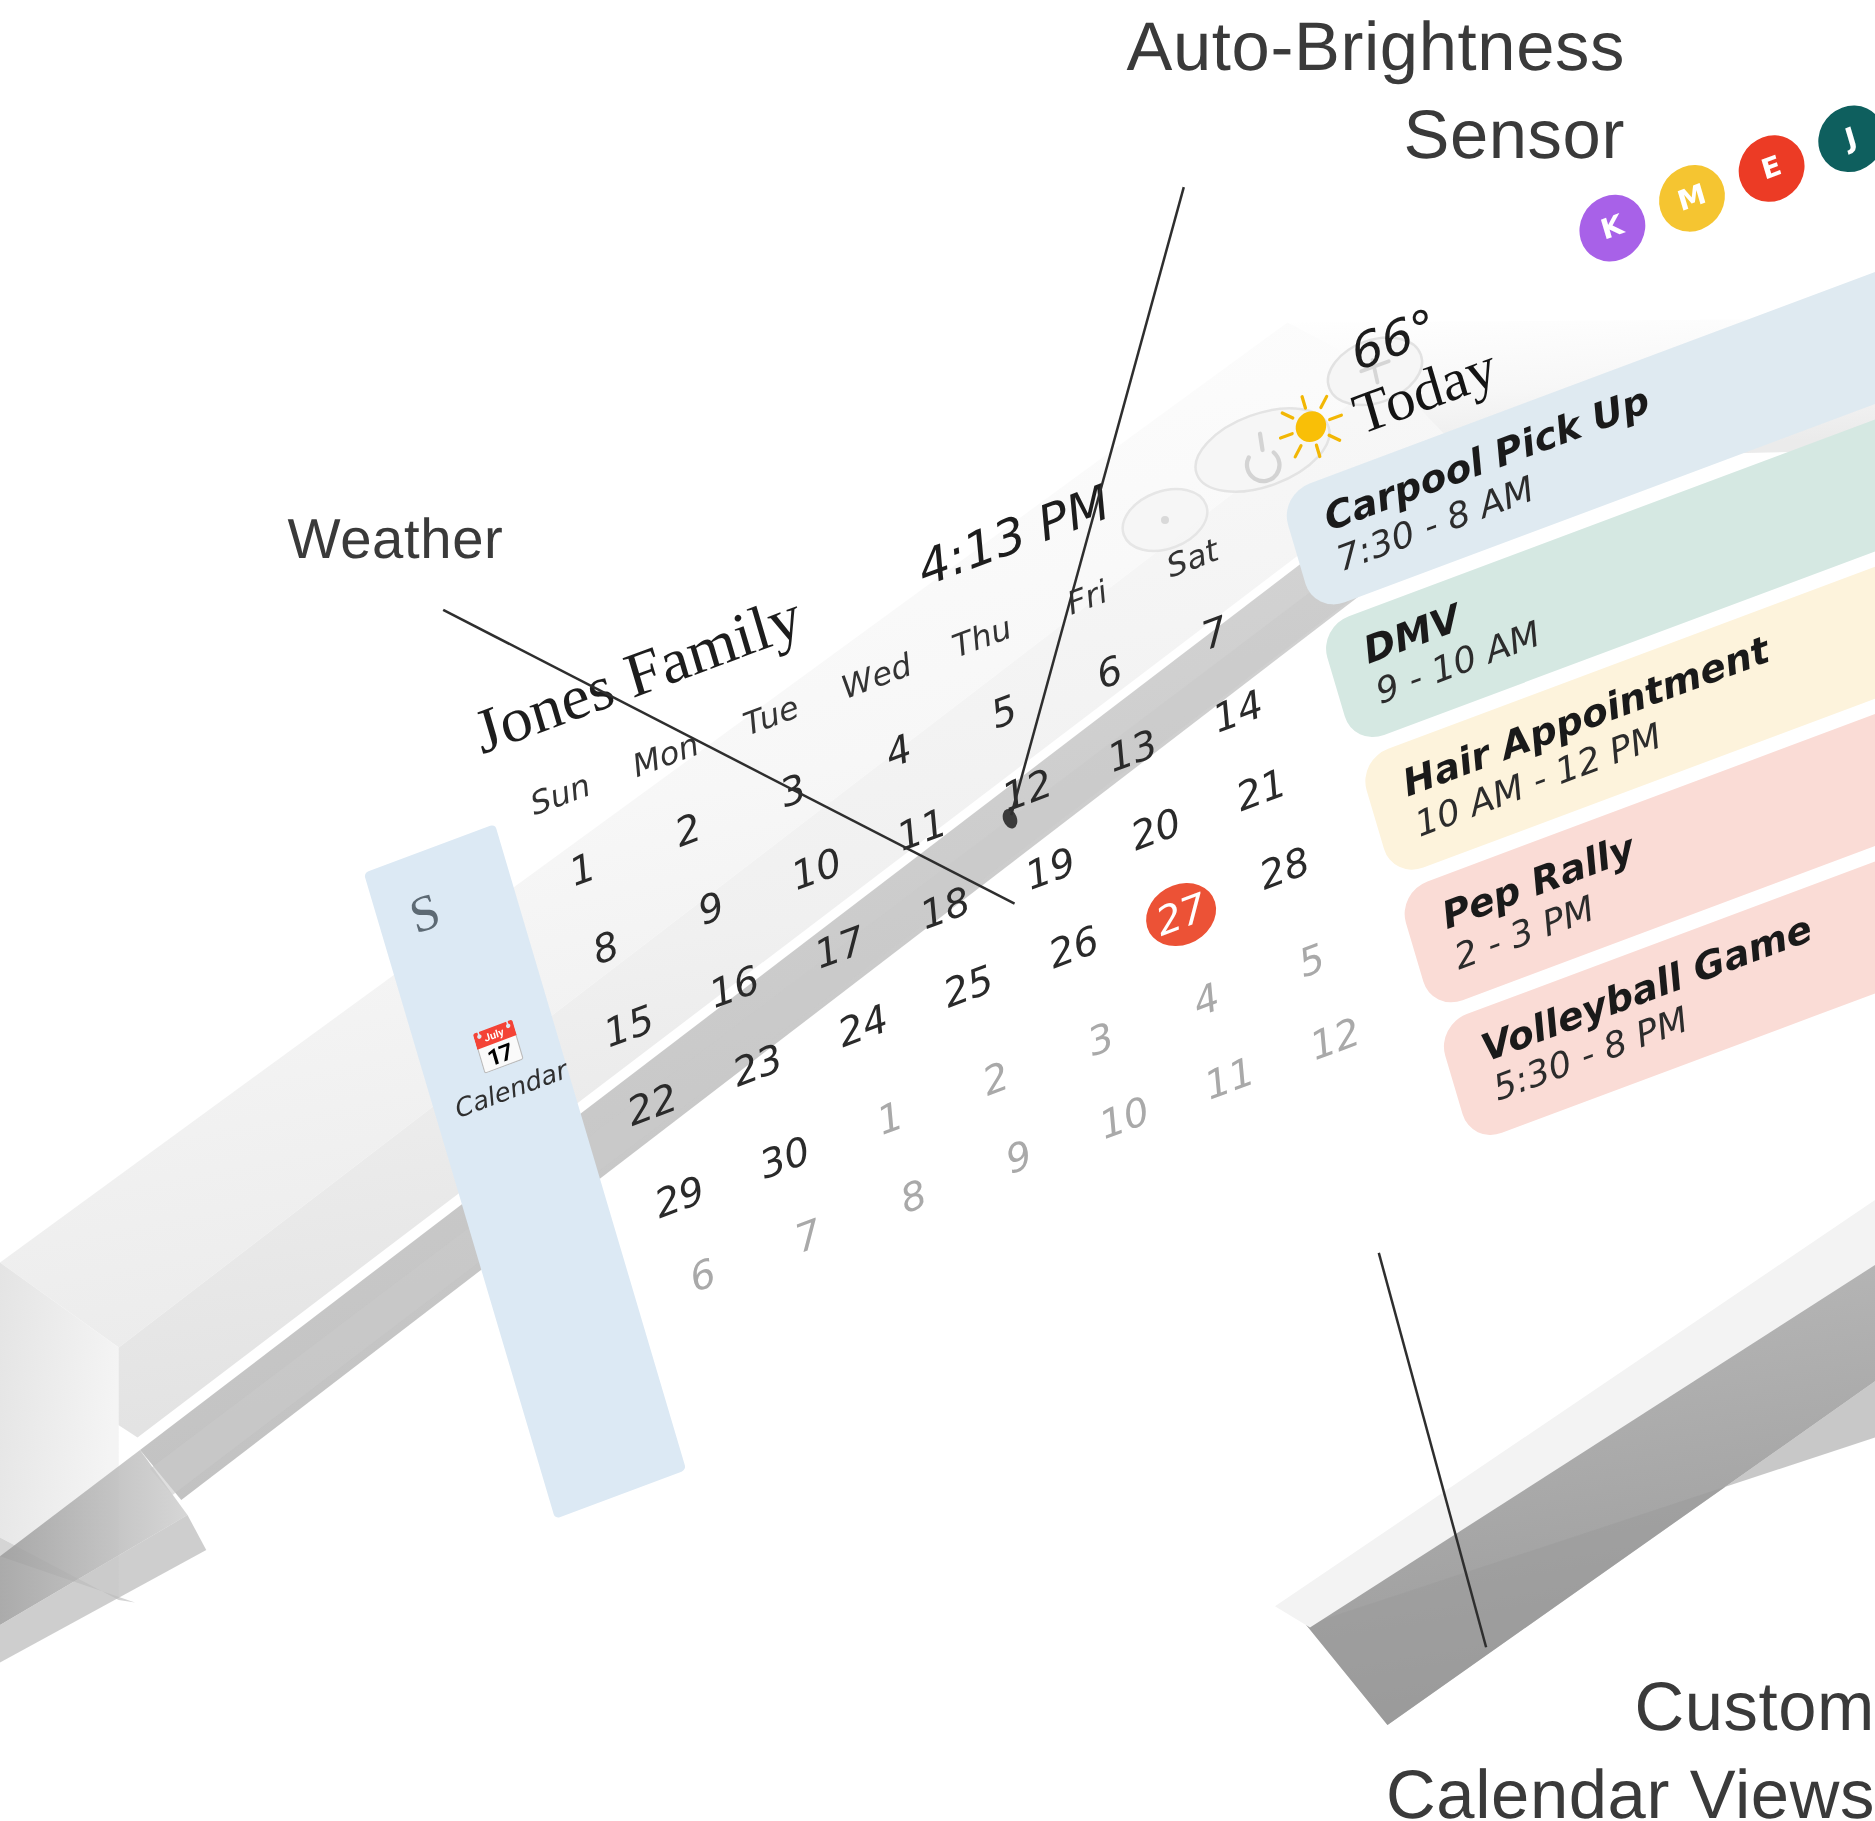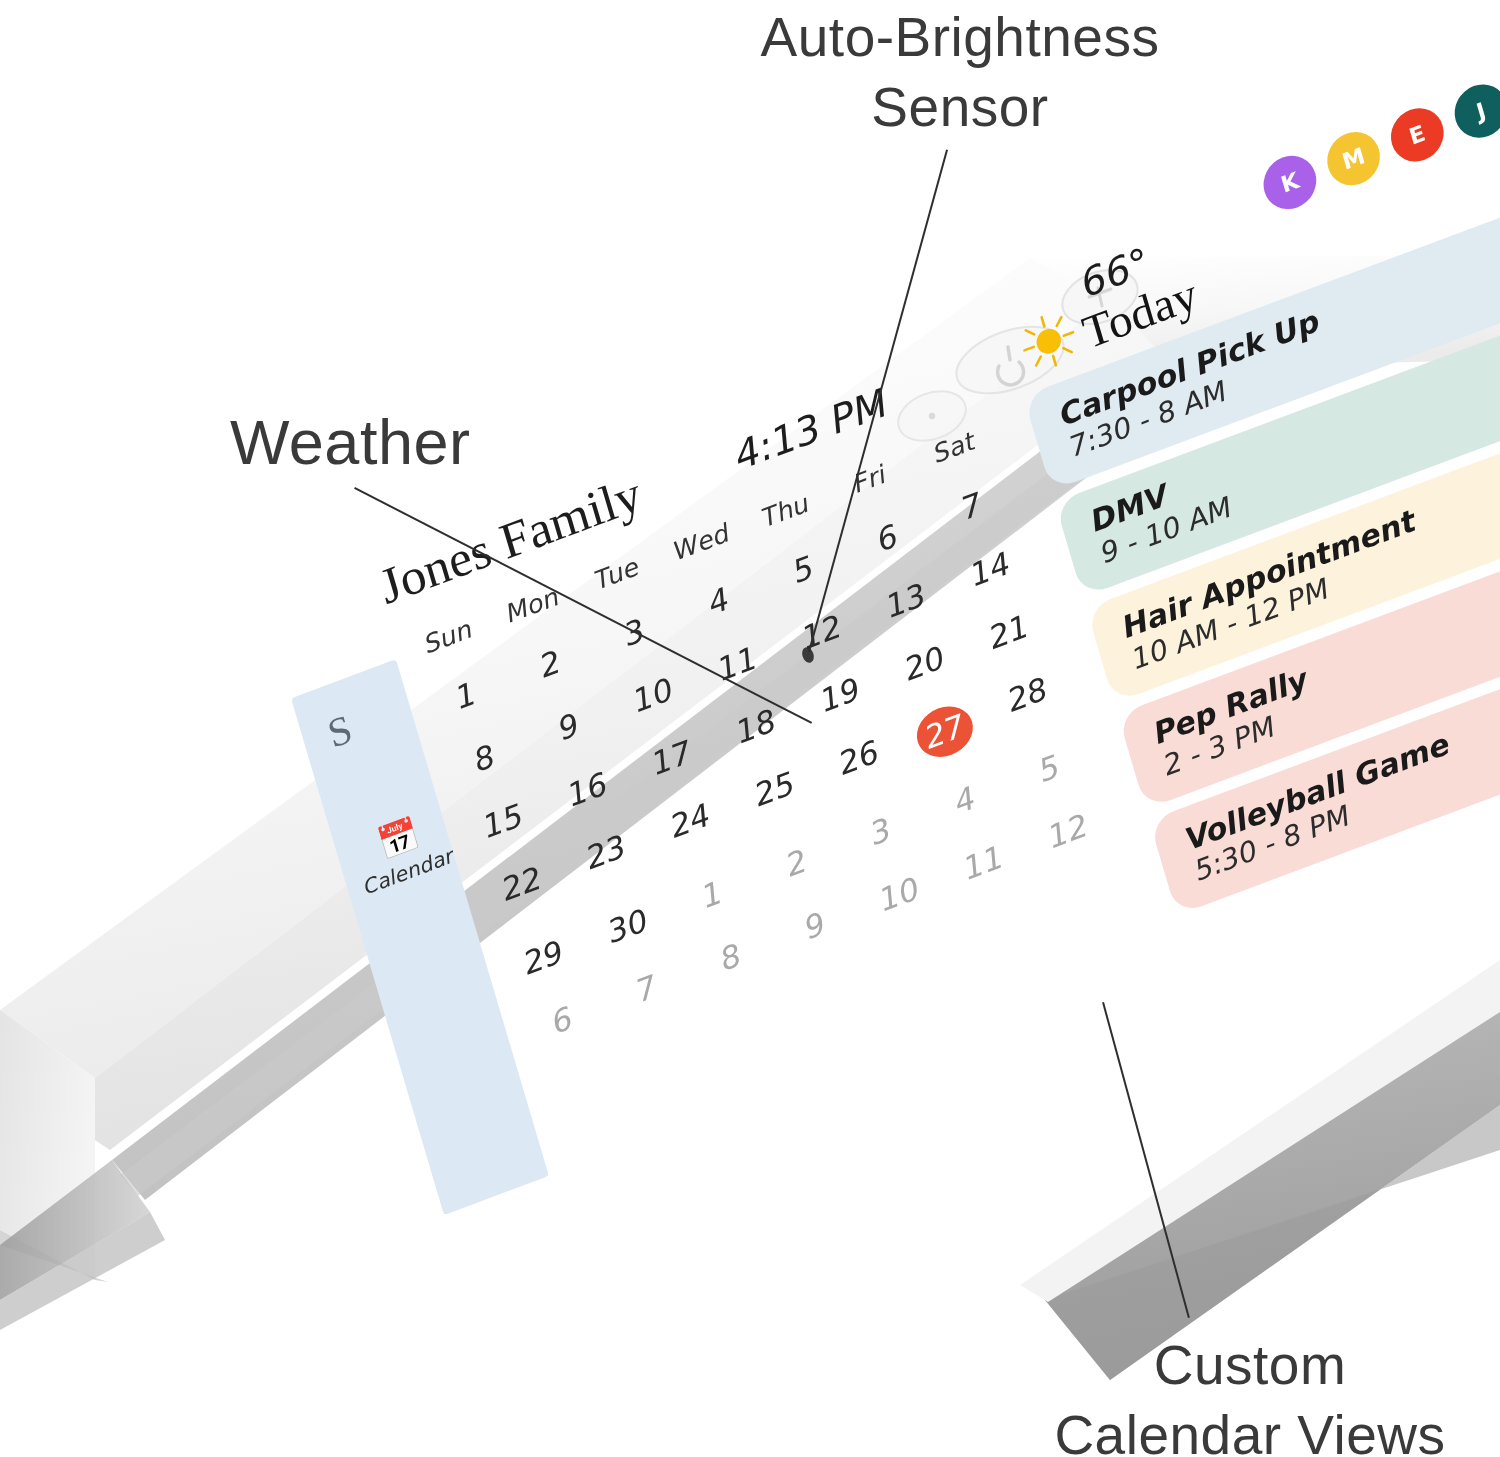--- a/index.html
+++ b/index.html
@@ -16,30 +16,30 @@
   }
 
   
   .callout {
     position: absolute;
     color: #3a3a3a;
     font-family: "Liberation Sans", sans-serif;
     font-weight: 300;
     letter-spacing: 0.5px;
     line-height: 1.28;
-    text-align: center;
+    text-align: right;
     white-space: pre-line;
   }
   #callout-sensor {
     left: 620px; top: 2px; width: 680px;
     font-size: 55px;
   }
   #callout-weather {
     left: 150px; top: 402px; width: 460px;
-    font-size: 63px;
+    font-size: 45px;
     text-align: left;
     padding-left: 80px;
     box-sizing: border-box;
   }
   #callout-views {
     left: 1000px; top: 1330px; width: 500px;
     font-size: 55px;
   }
 
   

